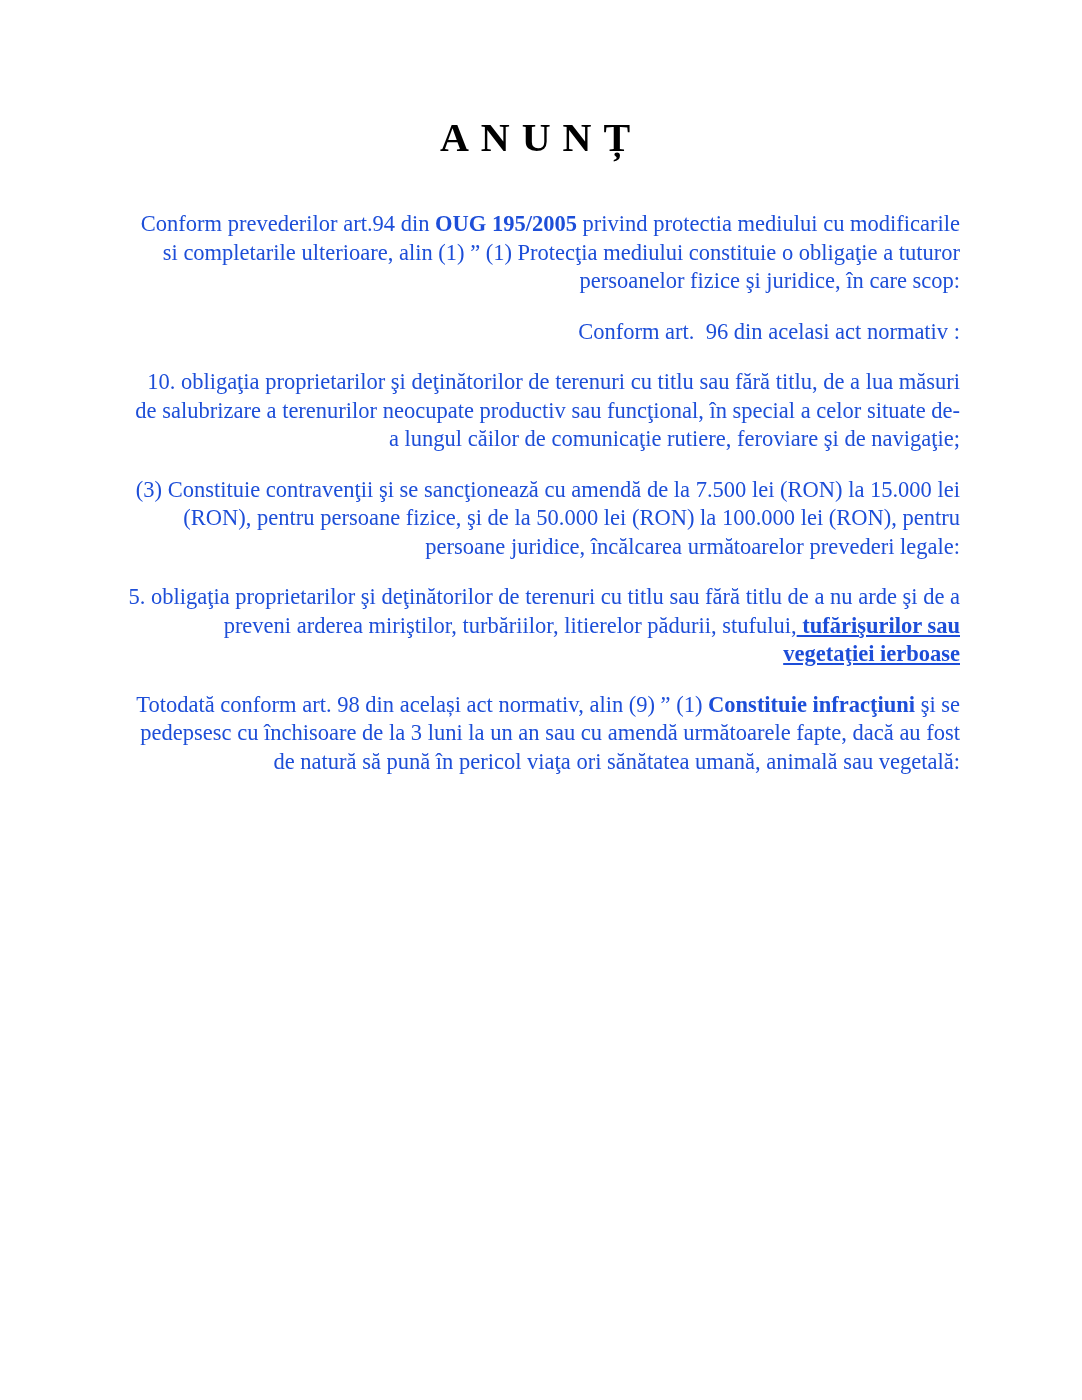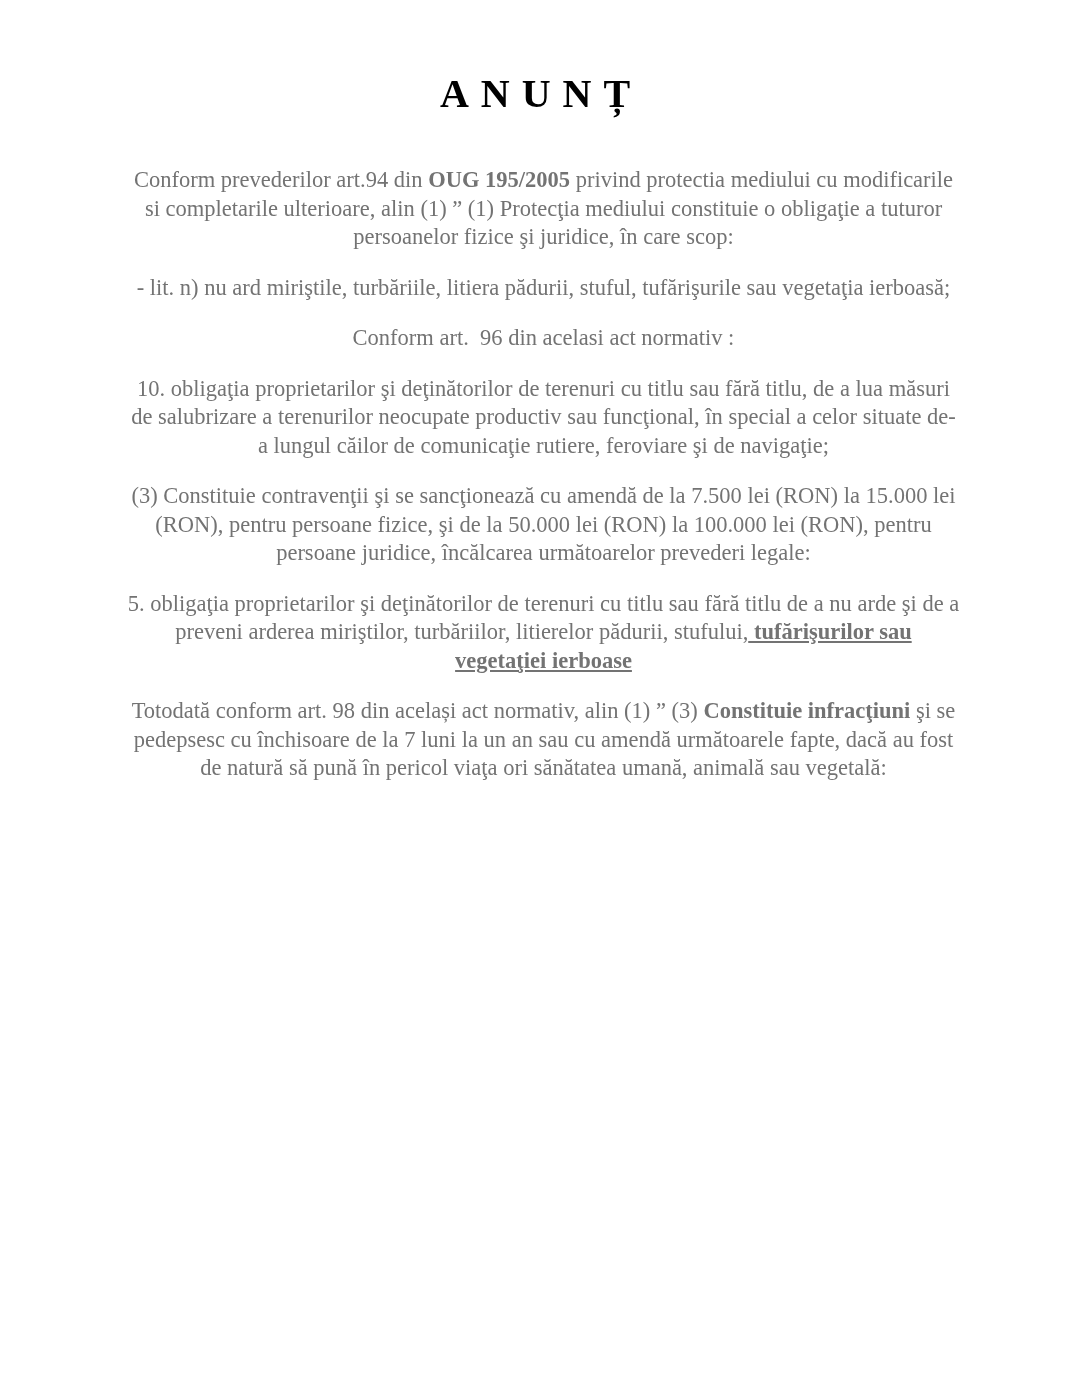--- a/index.html
+++ b/index.html
@@ -12,52 +12,51 @@
     width: 1082px;
     height: 1400px;
     background: #ffffff;
     color: #000000;
     font-family: "Liberation Serif", "DejaVu Serif", serif;
     overflow: hidden;
     box-sizing: border-box;
   }
   .title {
     margin: 0;
-    padding-top: 72px;
+    padding-top: 116px;
     text-align: center;
     font-size: 40px;
     font-weight: bold;
     letter-spacing: 0.30em;
     line-height: 1.1;
     color: #000000;
   }
   .content {
     margin-top: 50px;
     margin-left: 127px;
     width: 833px;
   }
   .para {
     margin: 0 0 22px 0;
     font-size: 22.5px;
     line-height: 28.5px;
-    text-align: center;
-    color: #737373;
+    text-align: right;
+    color: #1d4ed8;
   }
   .para span.normal { font-weight: normal; text-decoration: none; }
   .para span.bold { font-weight: bold; text-decoration: none; }
   .para span.underline { font-weight: normal; text-decoration: underline; }
   .para span.bold_underline { font-weight: bold; text-decoration: underline; }
 </style>
 </head>
 <body>
 
 <div class="page">
   <h1 class="title">ANUNȚ</h1>
   <div class="content">
       <p class="para"><span class="normal">Conform prevederilor art.94 din </span><span class="bold">OUG 195/2005</span><span class="normal"> privind protectia mediului cu modificarile si completarile ulterioare, alin (1) ” (1) Protecţia mediului constituie o obligaţie a tuturor persoanelor fizice şi juridice, în care scop:</span></p>
-      <p class="para"><span class="normal">- lit. n) nu ard miriştile, turbăriile, litiera pădurii, stuful, tufărişurile sau vegetaţia ierboasă;</span></p>
       <p class="para"><span class="normal">Conform art.&nbsp; 96 din acelasi act normativ :</span></p>
       <p class="para"><span class="normal">10. obligaţia proprietarilor şi deţinătorilor de terenuri cu titlu sau fără titlu, de a lua măsuri de salubrizare a terenurilor neocupate productiv sau funcţional, în special a celor situate de-a lungul căilor de comunicaţie rutiere, feroviare şi de navigaţie;</span></p>
       <p class="para"><span class="normal">(3) Constituie contravenţii şi se sancţionează cu amendă de la 7.500 lei (RON) la 15.000 lei (RON), pentru persoane fizice, şi de la 50.000 lei (RON) la 100.000 lei (RON), pentru persoane juridice, încălcarea următoarelor prevederi legale:</span></p>
       <p class="para"><span class="normal">5. obligaţia proprietarilor şi deţinătorilor de terenuri cu titlu sau fără titlu de a nu arde şi de a preveni arderea miriştilor, turbăriilor, litierelor pădurii, stufului</span><span class="underline">,</span><span class="bold_underline"> tufărişurilor sau vegetaţiei ierboase</span></p>
-      <p class="para"><span class="normal">Totodată conform art. 98 din același act normativ, alin (1) ” (3) </span><span class="bold">Constituie infracţiuni</span><span class="normal"> şi se pedepsesc cu închisoare de la 7 luni la un an sau cu amendă următoarele fapte, dacă au fost de natură să pună în pericol viaţa ori sănătatea umană, animală sau vegetală:</span></p>
+      <p class="para"><span class="normal">Totodată conform art. 98 din același act normativ, alin (9) ” (1) </span><span class="bold">Constituie infracţiuni</span><span class="normal"> şi se pedepsesc cu închisoare de la 3 luni la un an sau cu amendă următoarele fapte, dacă au fost de natură să pună în pericol viaţa ori sănătatea umană, animală sau vegetală:</span></p>
     </div>
 </div>
 
 </body></html>

